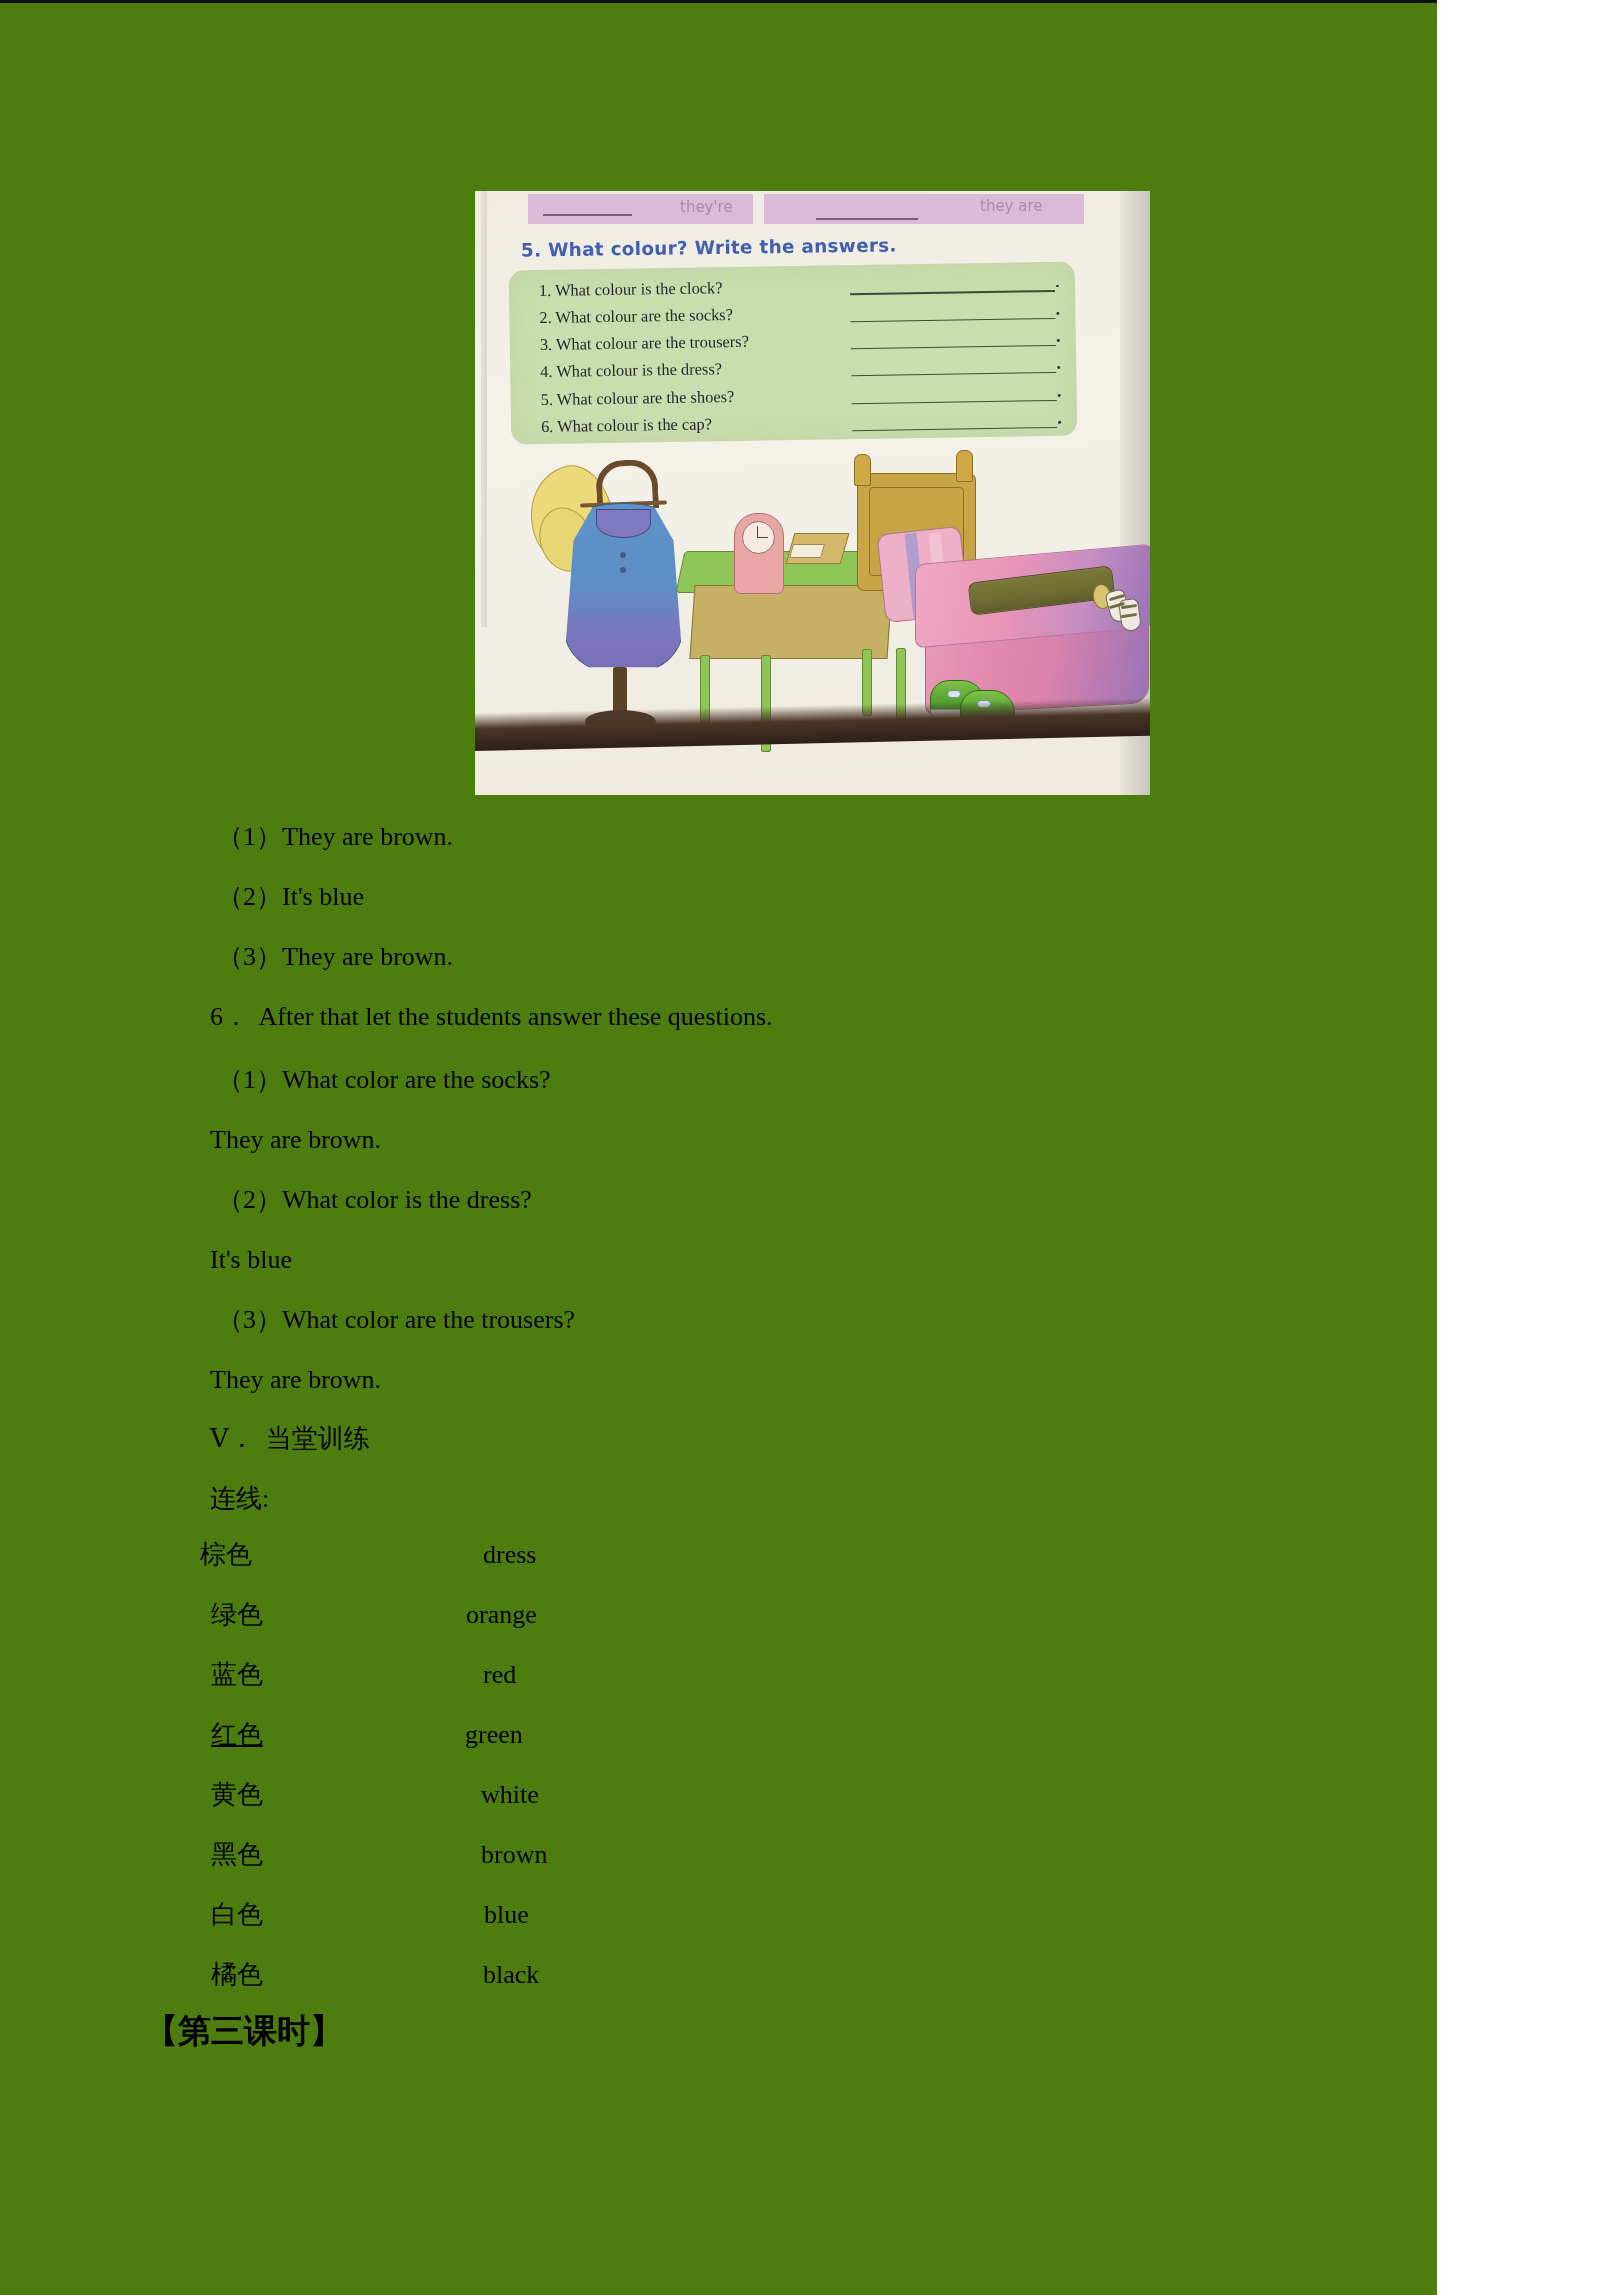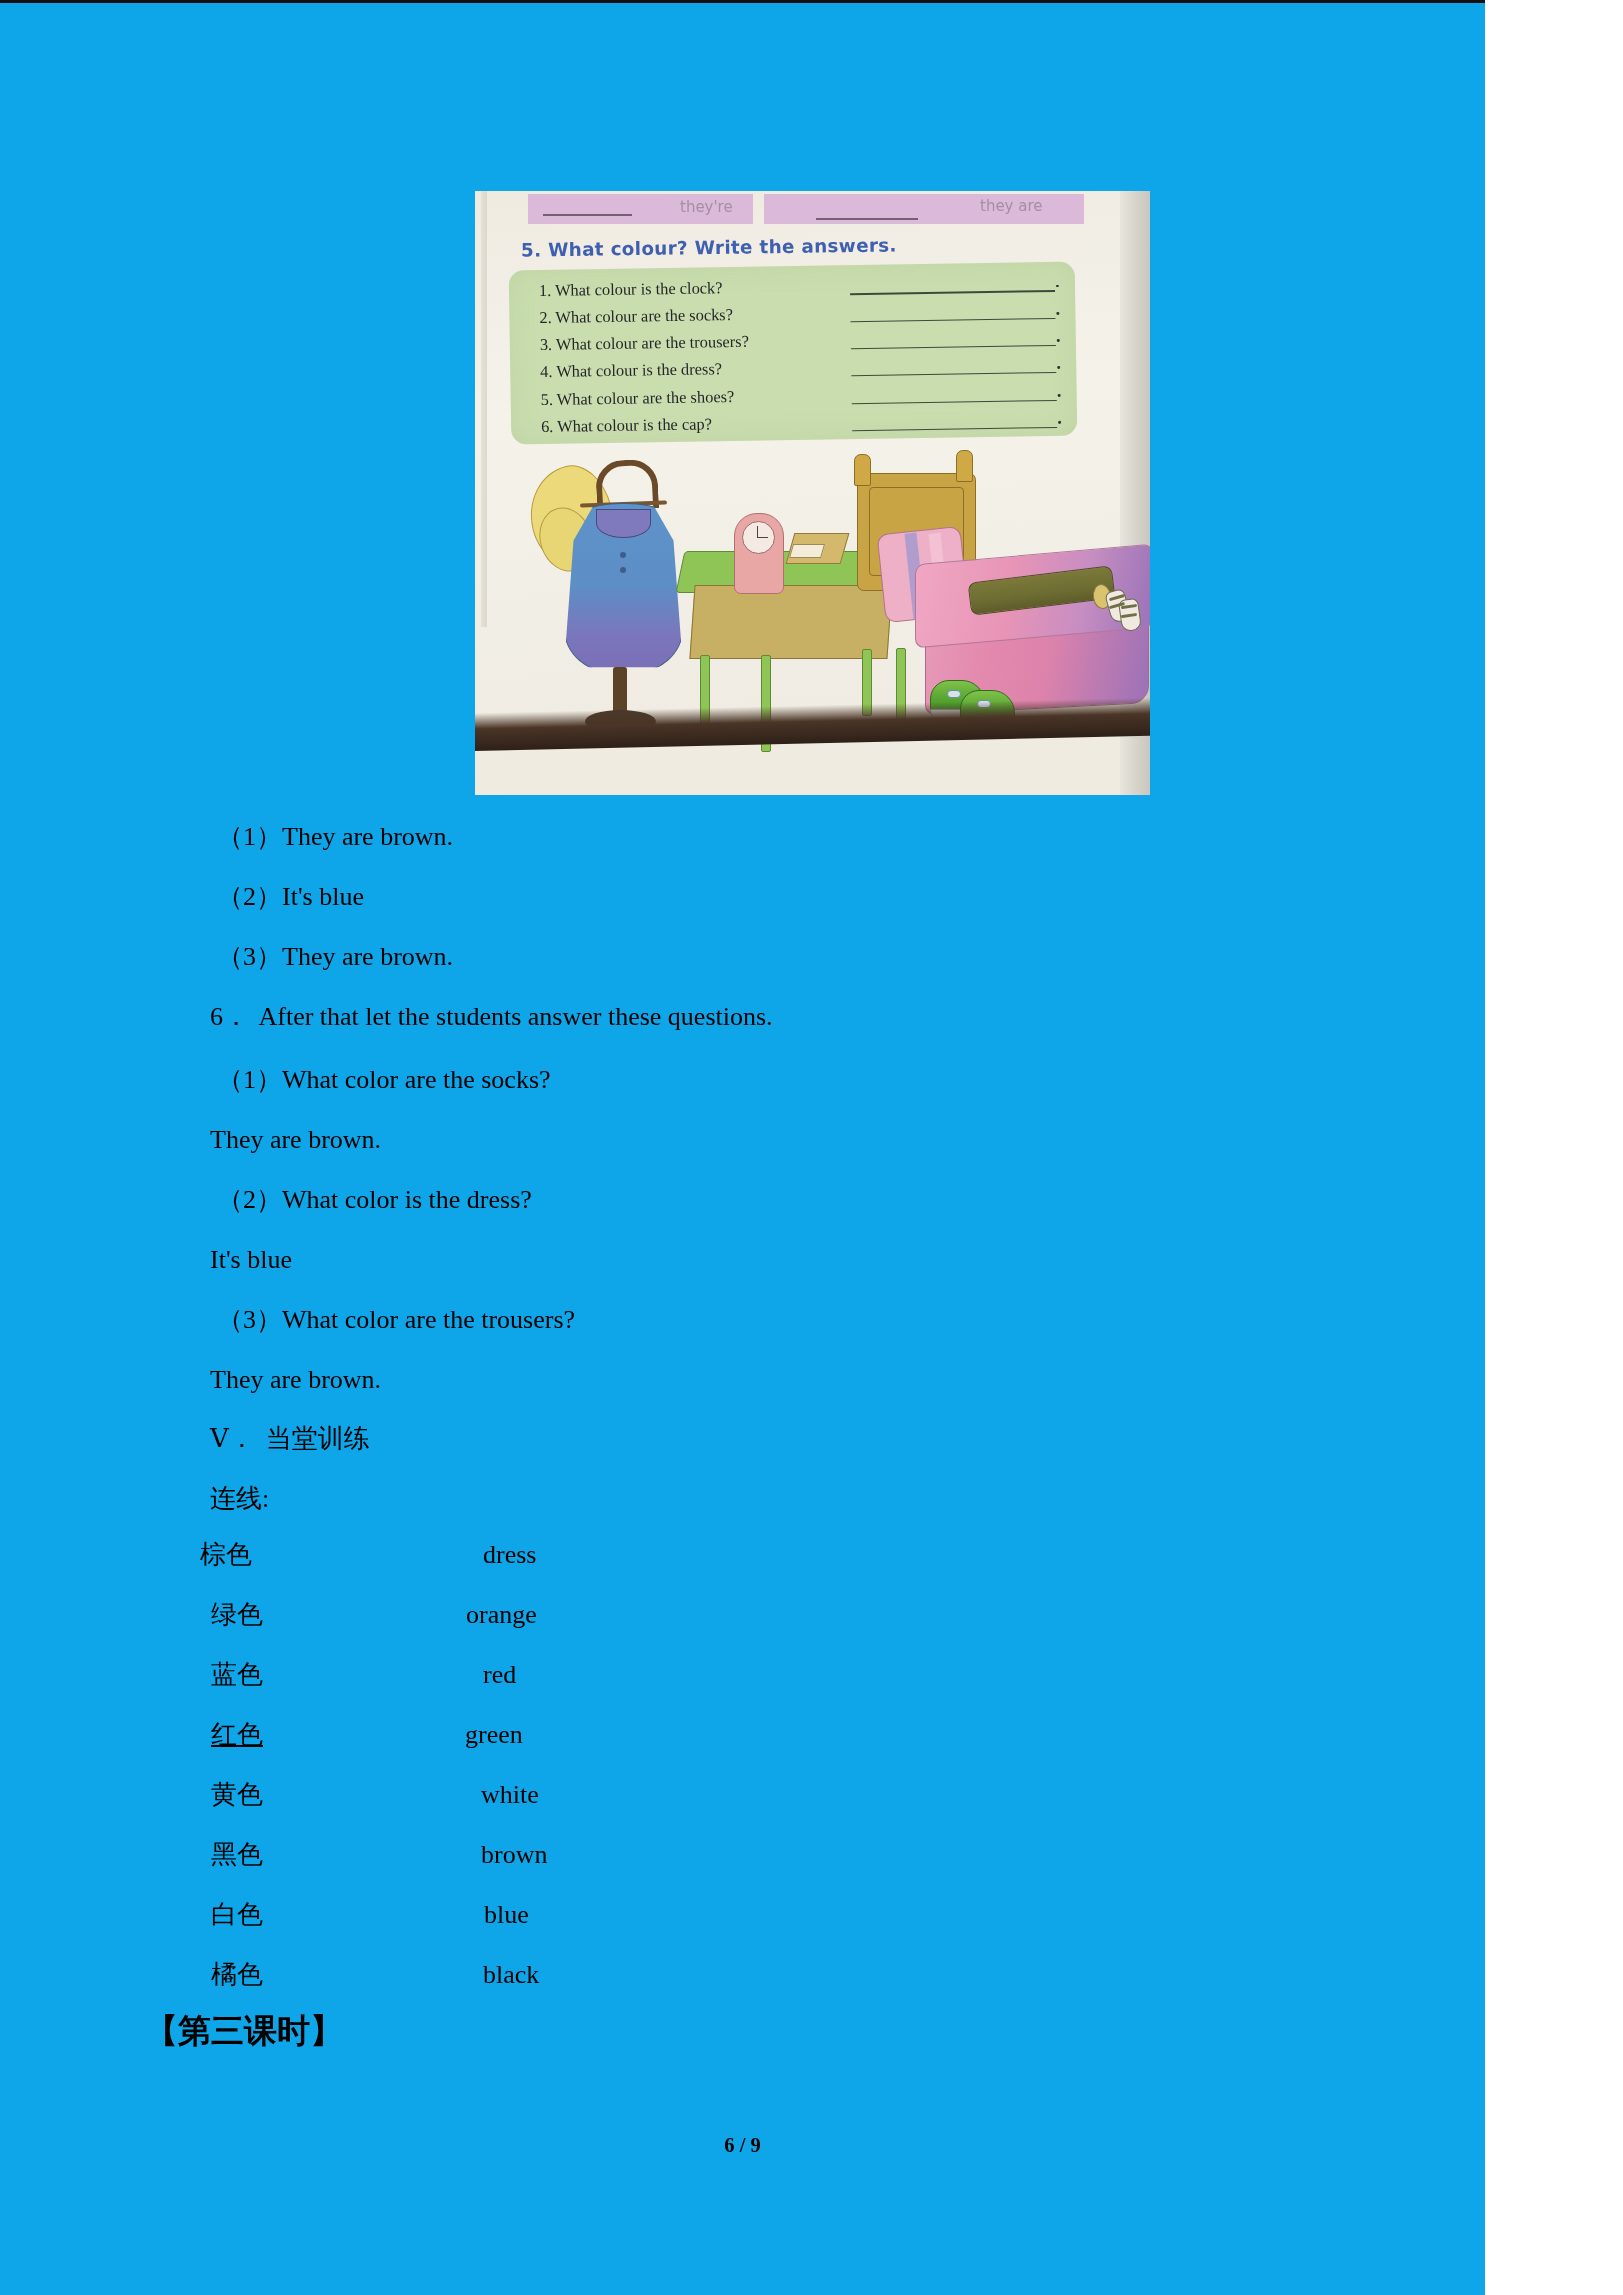--- a/index.html
+++ b/index.html
@@ -8,23 +8,22 @@
     background: #ffffff;
   }
   body {
     font-family: "Liberation Serif", "DejaVu Serif", serif;
     color: #000000;
   }
   .page {
     position: relative;
     width: 1437px;
     height: 2295px;
-    background: #0ea5e9;
+    background: #4d7c0f;
     overflow: hidden;
-    padding-left: 48px;
   }
   .top-rule {
     position: absolute;
     top: 0; left: 0;
     width: 1623px;
     height: 3.4px;
     background: #111111;
   }
 
   
@@ -575,16 +574,15 @@
   <div class="txt" style="left:466px; top:1602px;">orange</div>
   <div class="txt" style="left:483px; top:1662px;">red</div>
   <div class="txt" style="left:465px; top:1722px;">green</div>
   <div class="txt" style="left:481px; top:1782px;">white</div>
   <div class="txt" style="left:481px; top:1842px;">brown</div>
   <div class="txt" style="left:484px; top:1902px;">blue</div>
   <div class="txt" style="left:483px; top:1962px;">black</div>
 
   <div class="txt cjk bold" style="left:145px; top:2015px; font-size:33px;">【第三课时】</div>
 
-  <div class="footer" style="top:2134px;">6 / 9</div>
 
 </div>
 
 
 </body></html>

